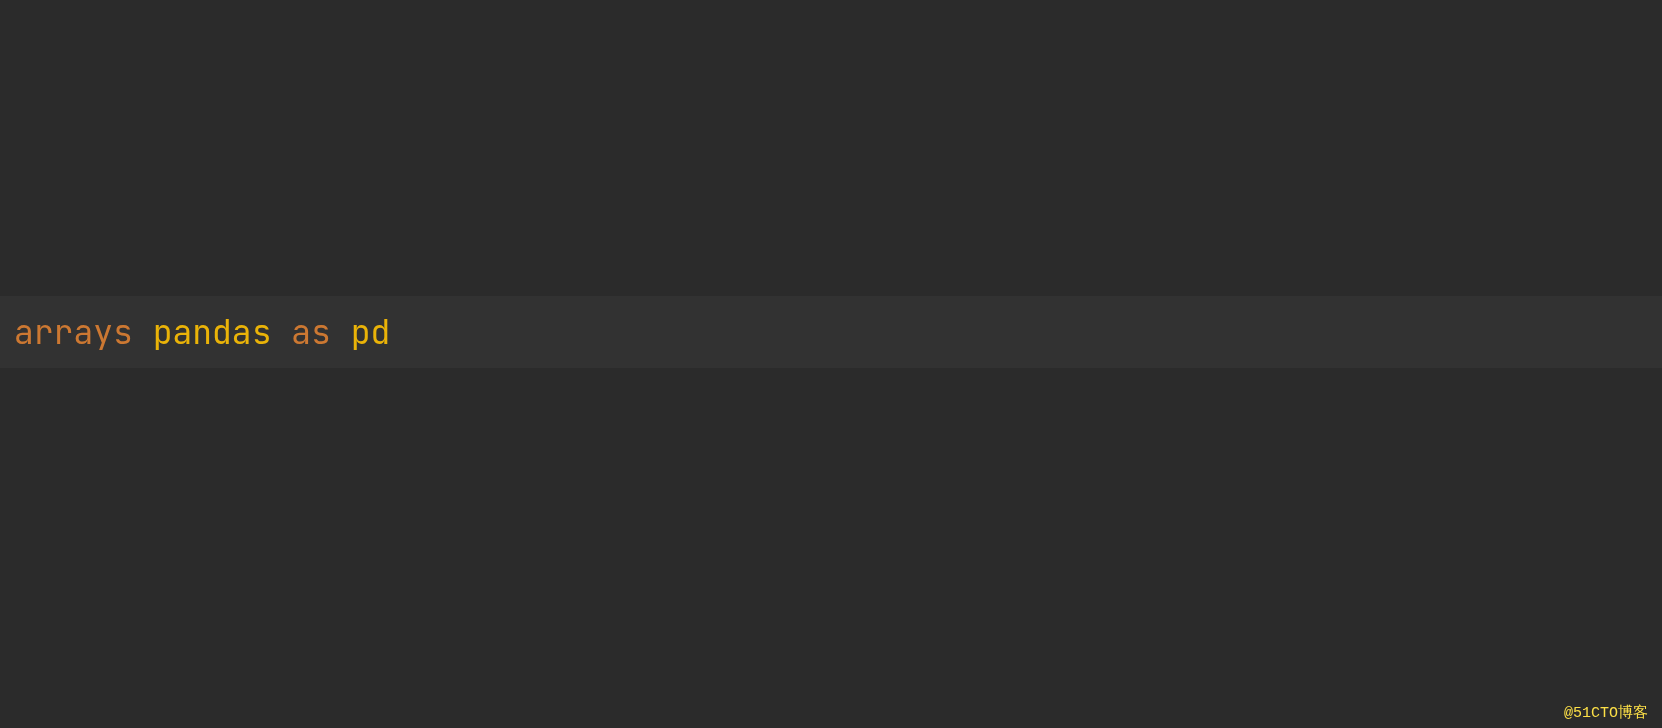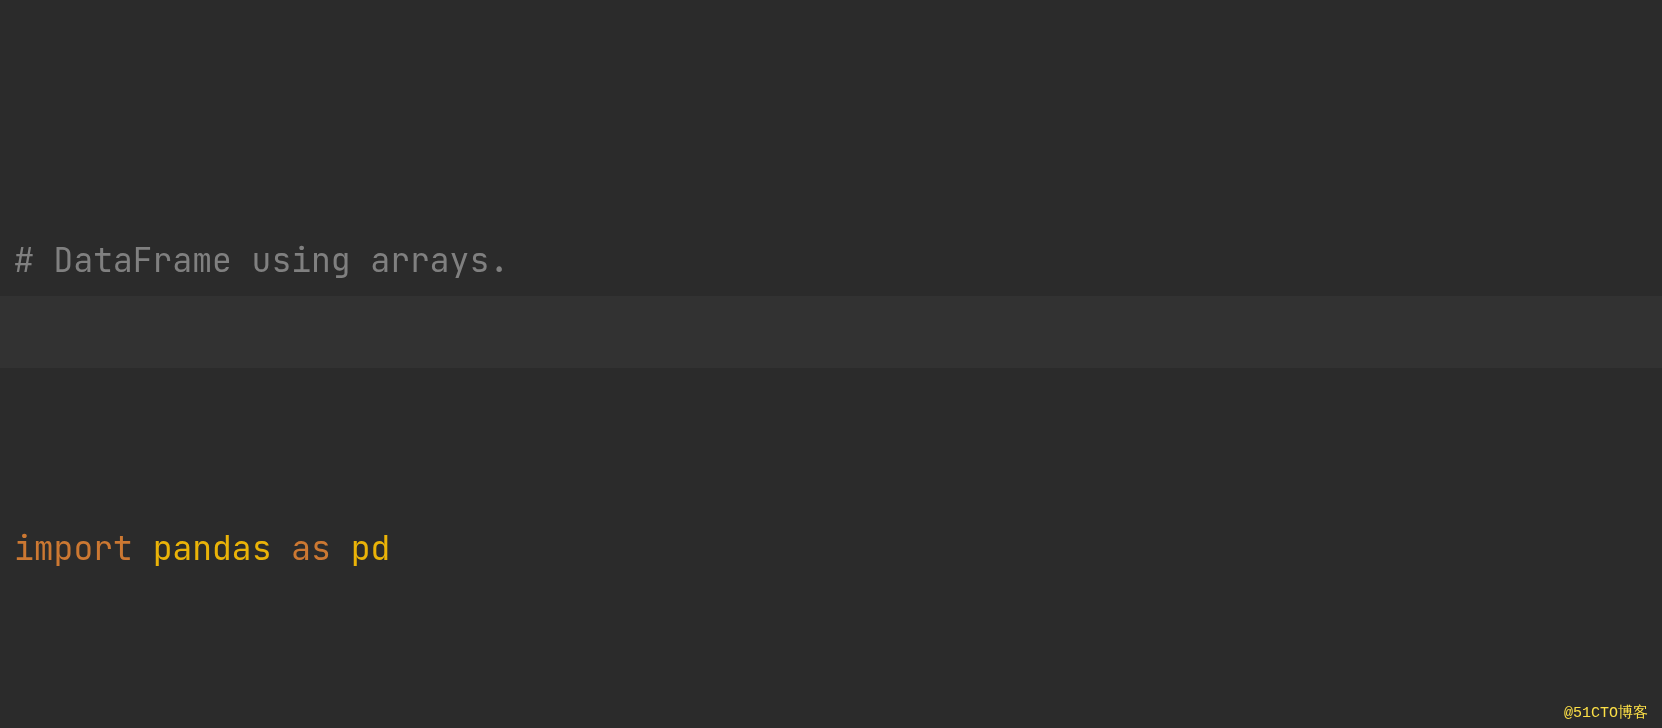--- a/index.html
+++ b/index.html
@@ -55,23 +55,22 @@
   }
 </style>
 </head>
 <body>
 
 <div class="editor">
   <div class="line-highlight"></div>
 
   <div class="code-area">
     
-    <div class="line"><span class="c-comment"># DataFrame using arrays.</span></div>
     
-    <div class="line"><span class="c-keyword">import</span><span> </span><span class="c-pkg">pandas</span><span> </span><span class="c-keyword">as</span><span> </span><span class="c-pkg">pd</span></div>
+    <div class="line"><span class="c-keyword">arrays</span><span> </span><span class="c-pkg">pandas</span><span> </span><span class="c-keyword">as</span><span> </span><span class="c-pkg">pd</span></div>
     
     
     
     
     
     
     
     
     
     

